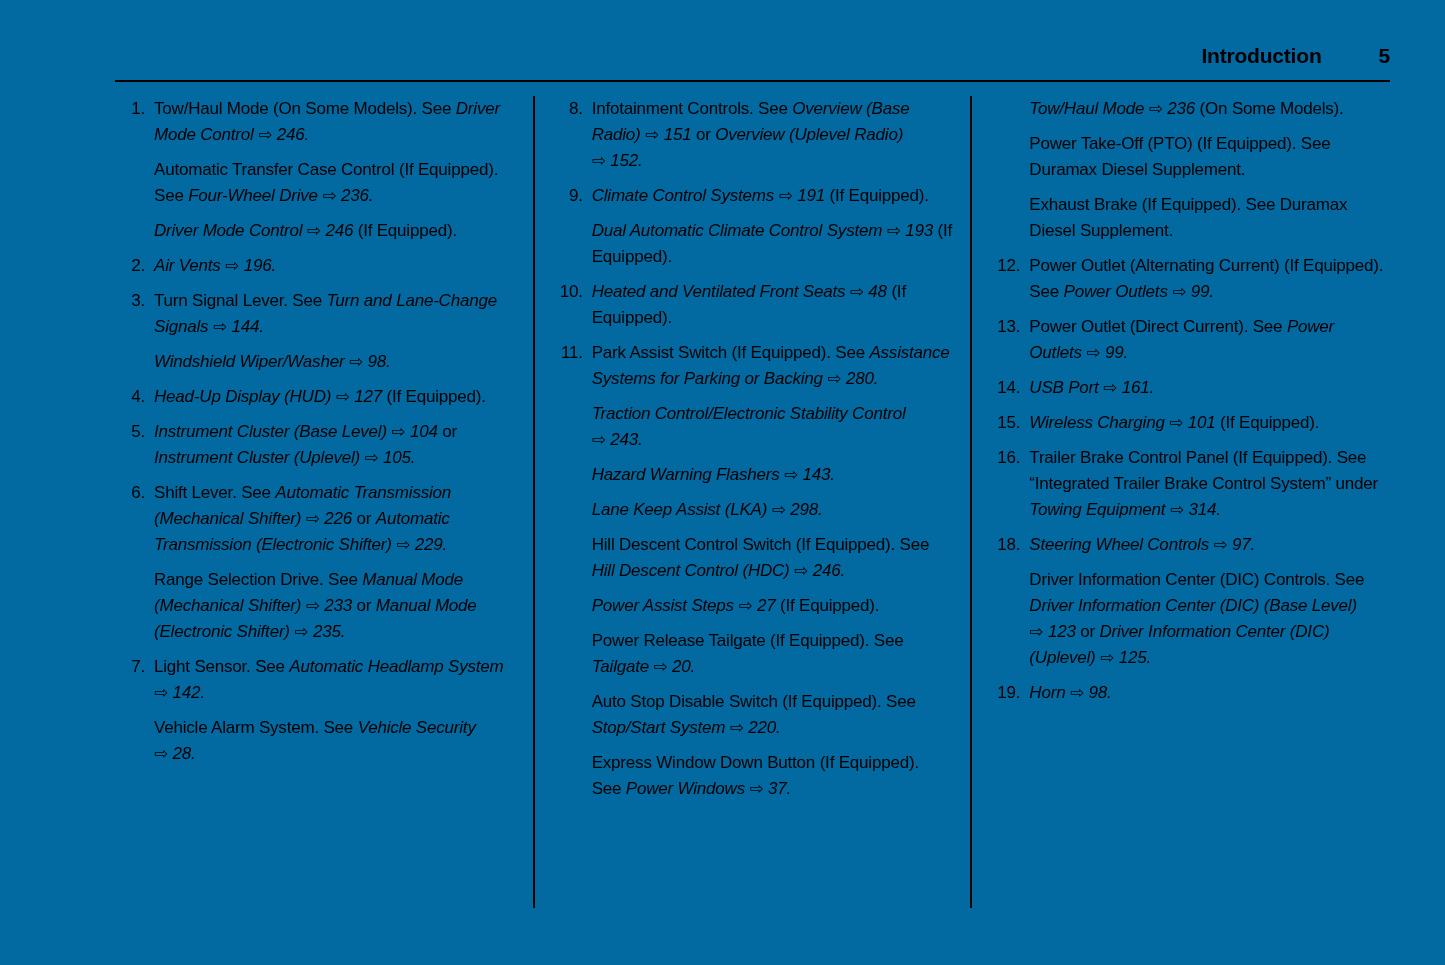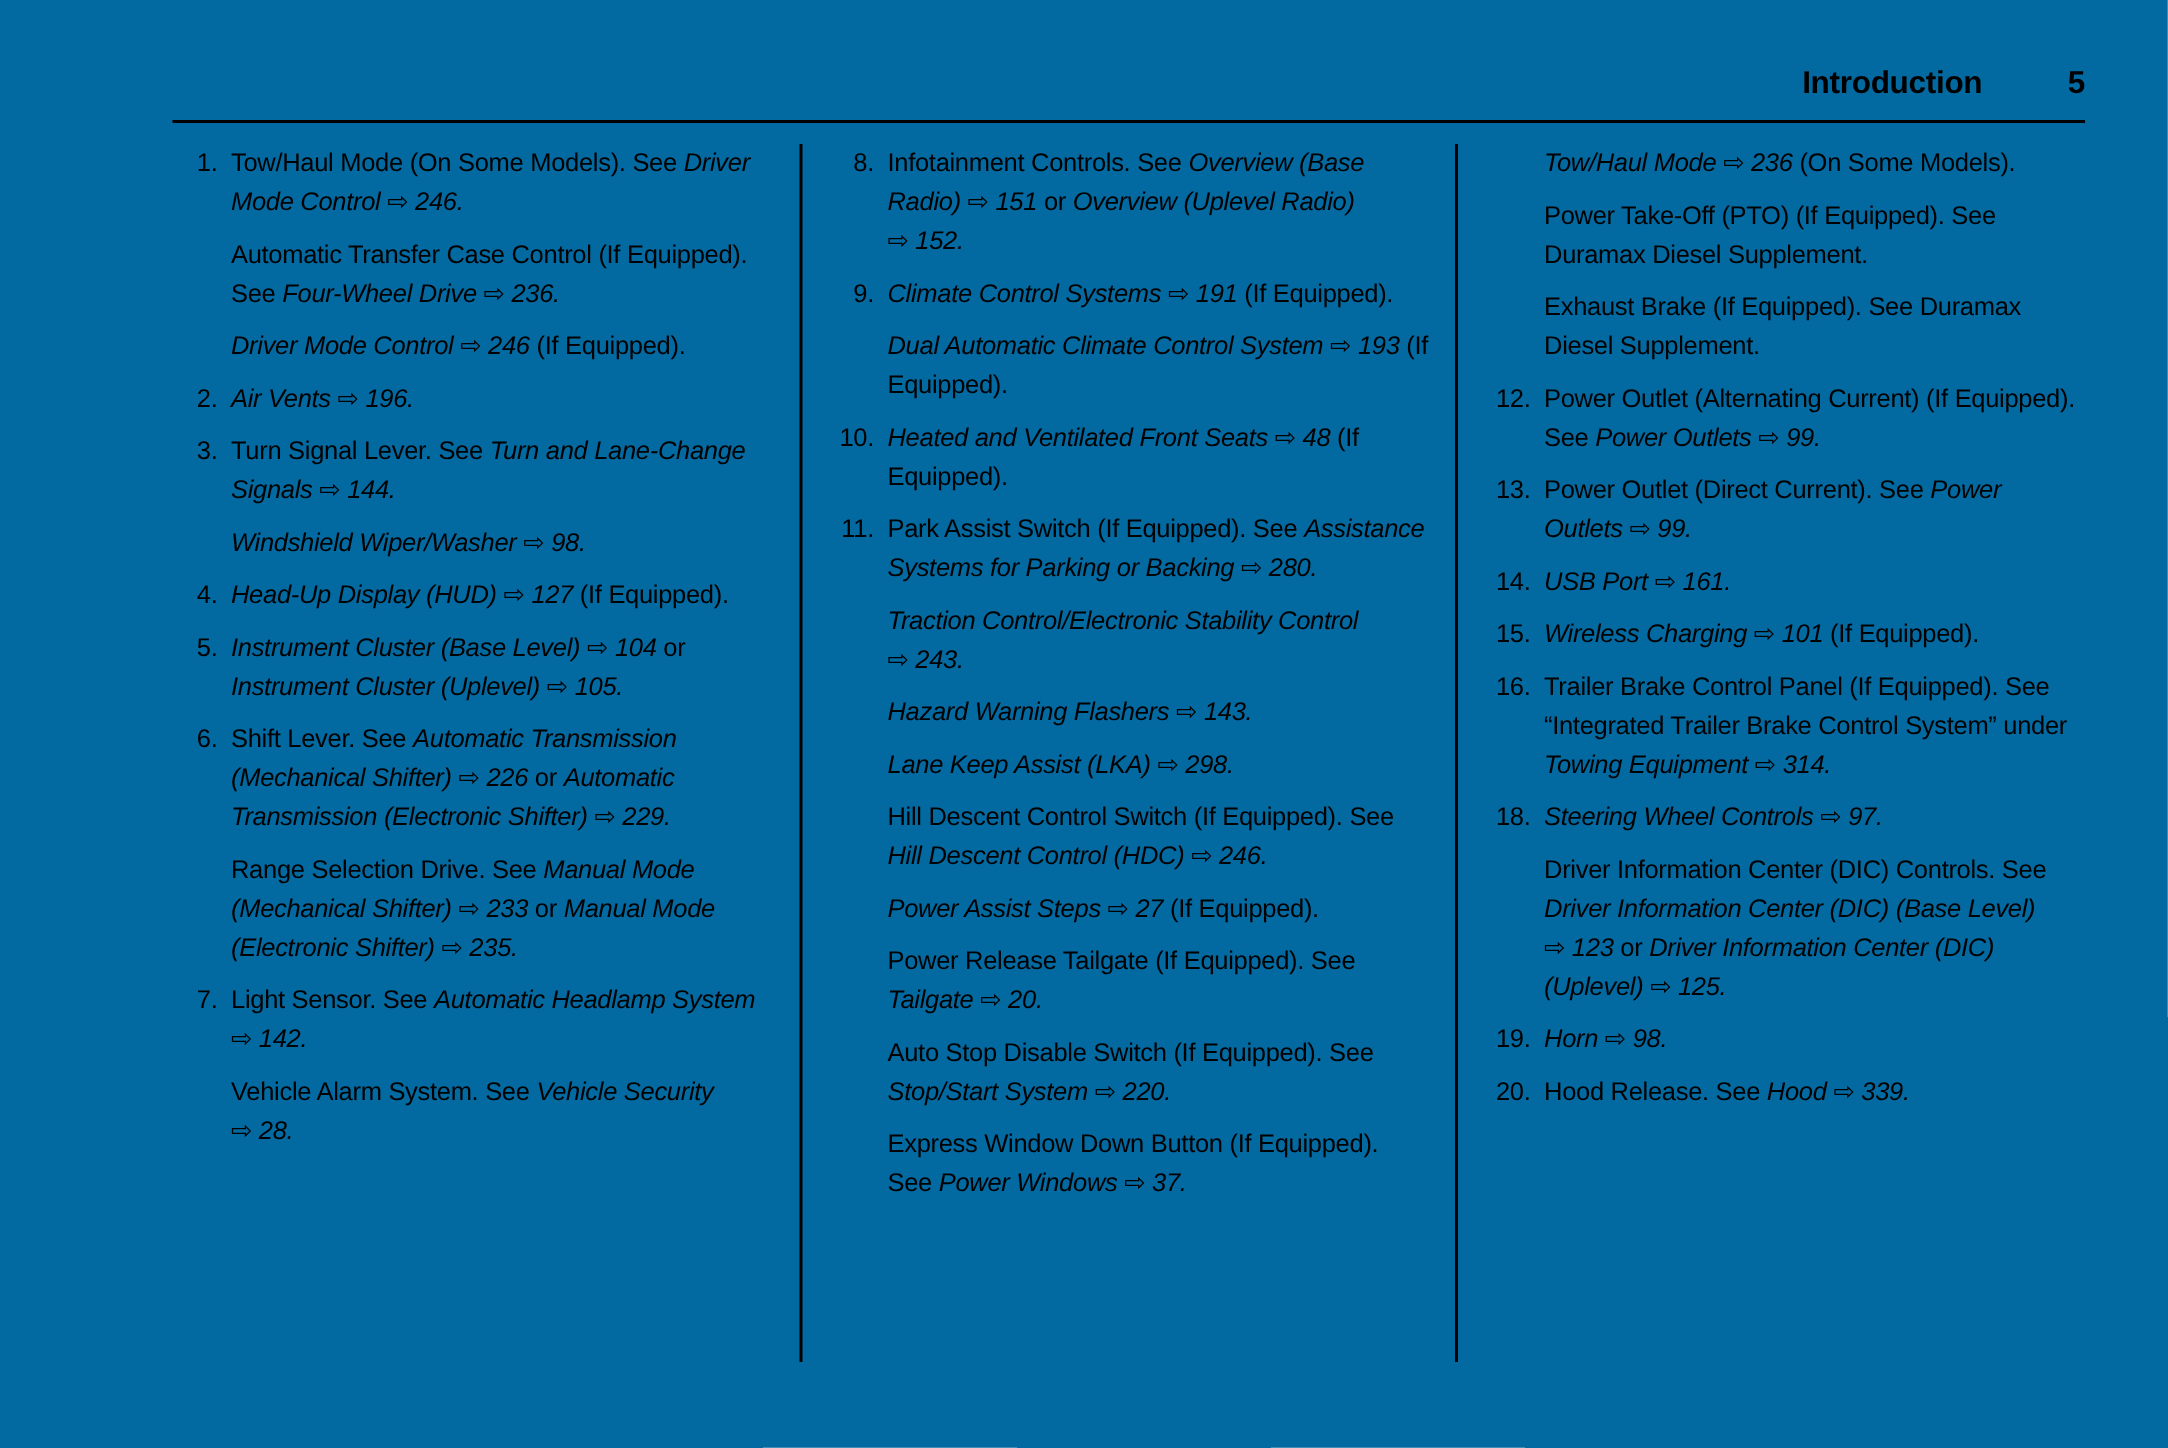--- a/index.html
+++ b/index.html
@@ -194,20 +194,16 @@
           <span class="bodytxt"><span class="it">Steering Wheel Controls ⇨&nbsp;97.</span></span>
         </div>
         <div class="block">
           <span class="num"></span>
           <span class="bodytxt"><span>Driver Information Center (DIC) Controls. See </span><span class="it">Driver Information Center (DIC) (Base Level) ⇨&nbsp;123</span><span> or </span><span class="it">Driver Information Center (DIC) (Uplevel) ⇨&nbsp;125.</span></span>
         </div>
         <div class="block">
           <span class="num">19.</span>
           <span class="bodytxt"><span class="it">Horn ⇨&nbsp;98.</span></span>
         </div>
-        <div class="block">
-          <span class="num">20.</span>
-          <span class="bodytxt"><span>Hood Release. See </span><span class="it">Hood ⇨&nbsp;339.</span></span>
-        </div>
       </div>
   </div>
 
 </div>
 
 </body></html>

